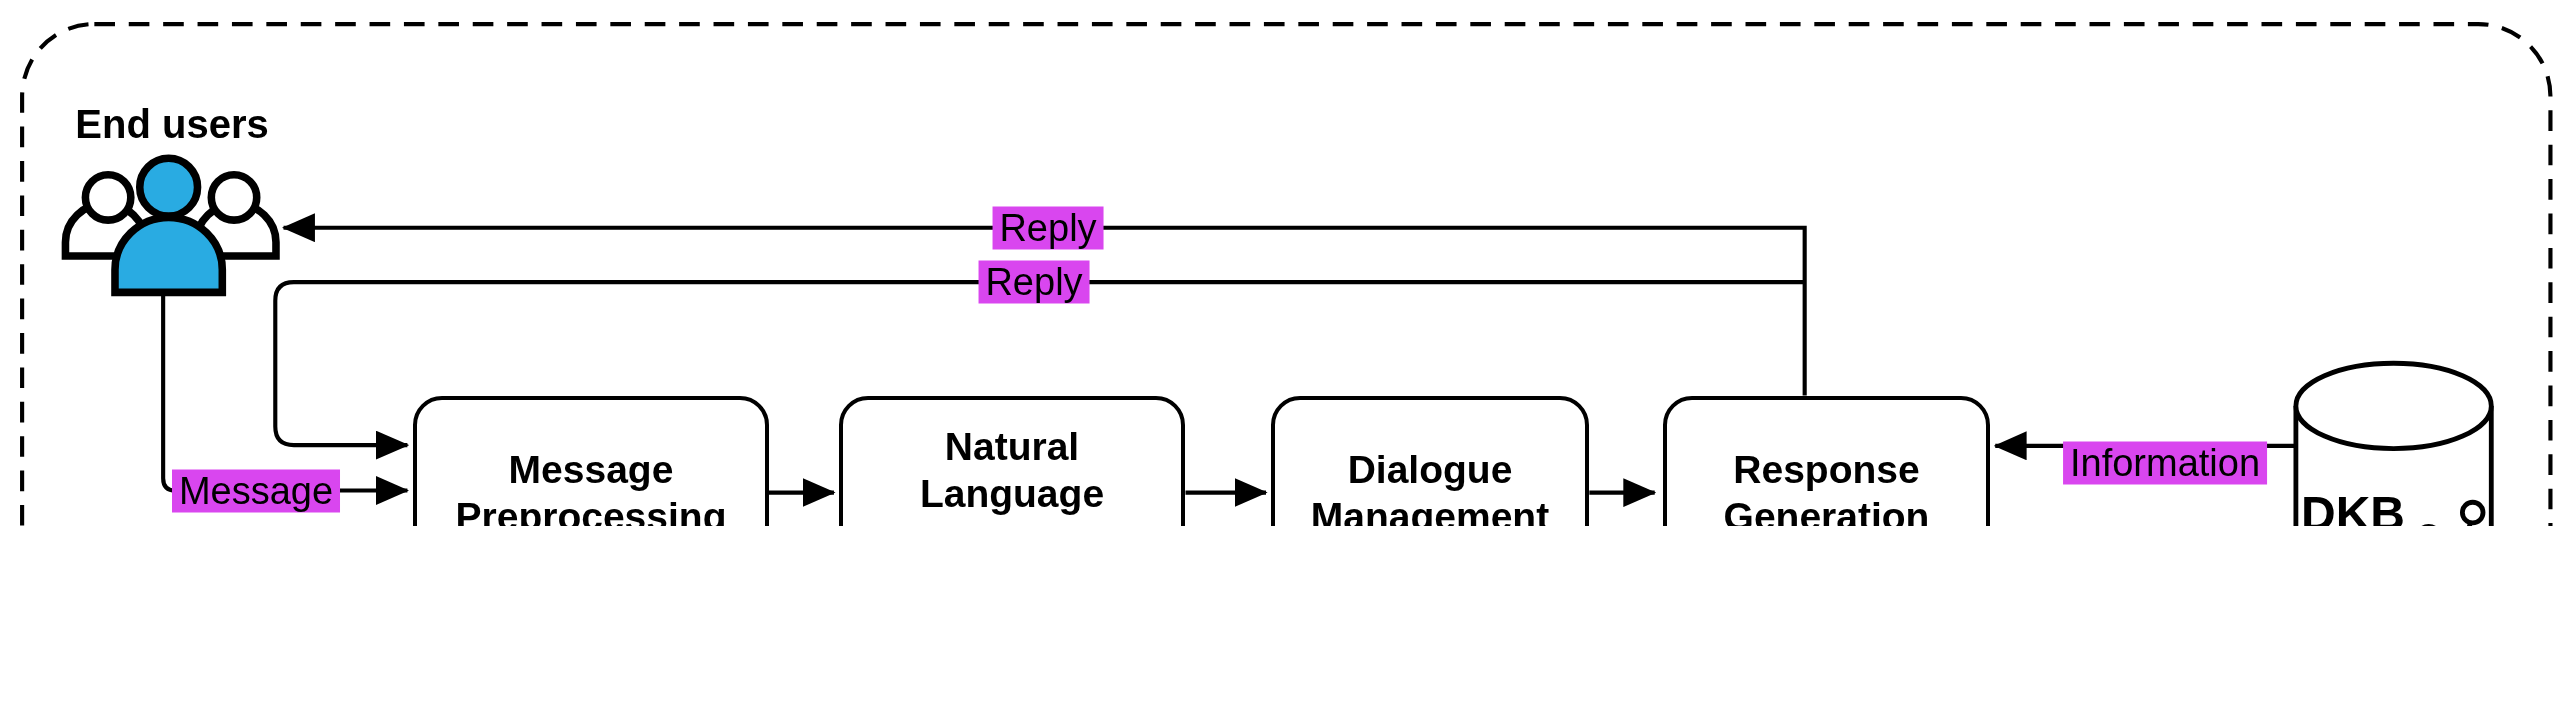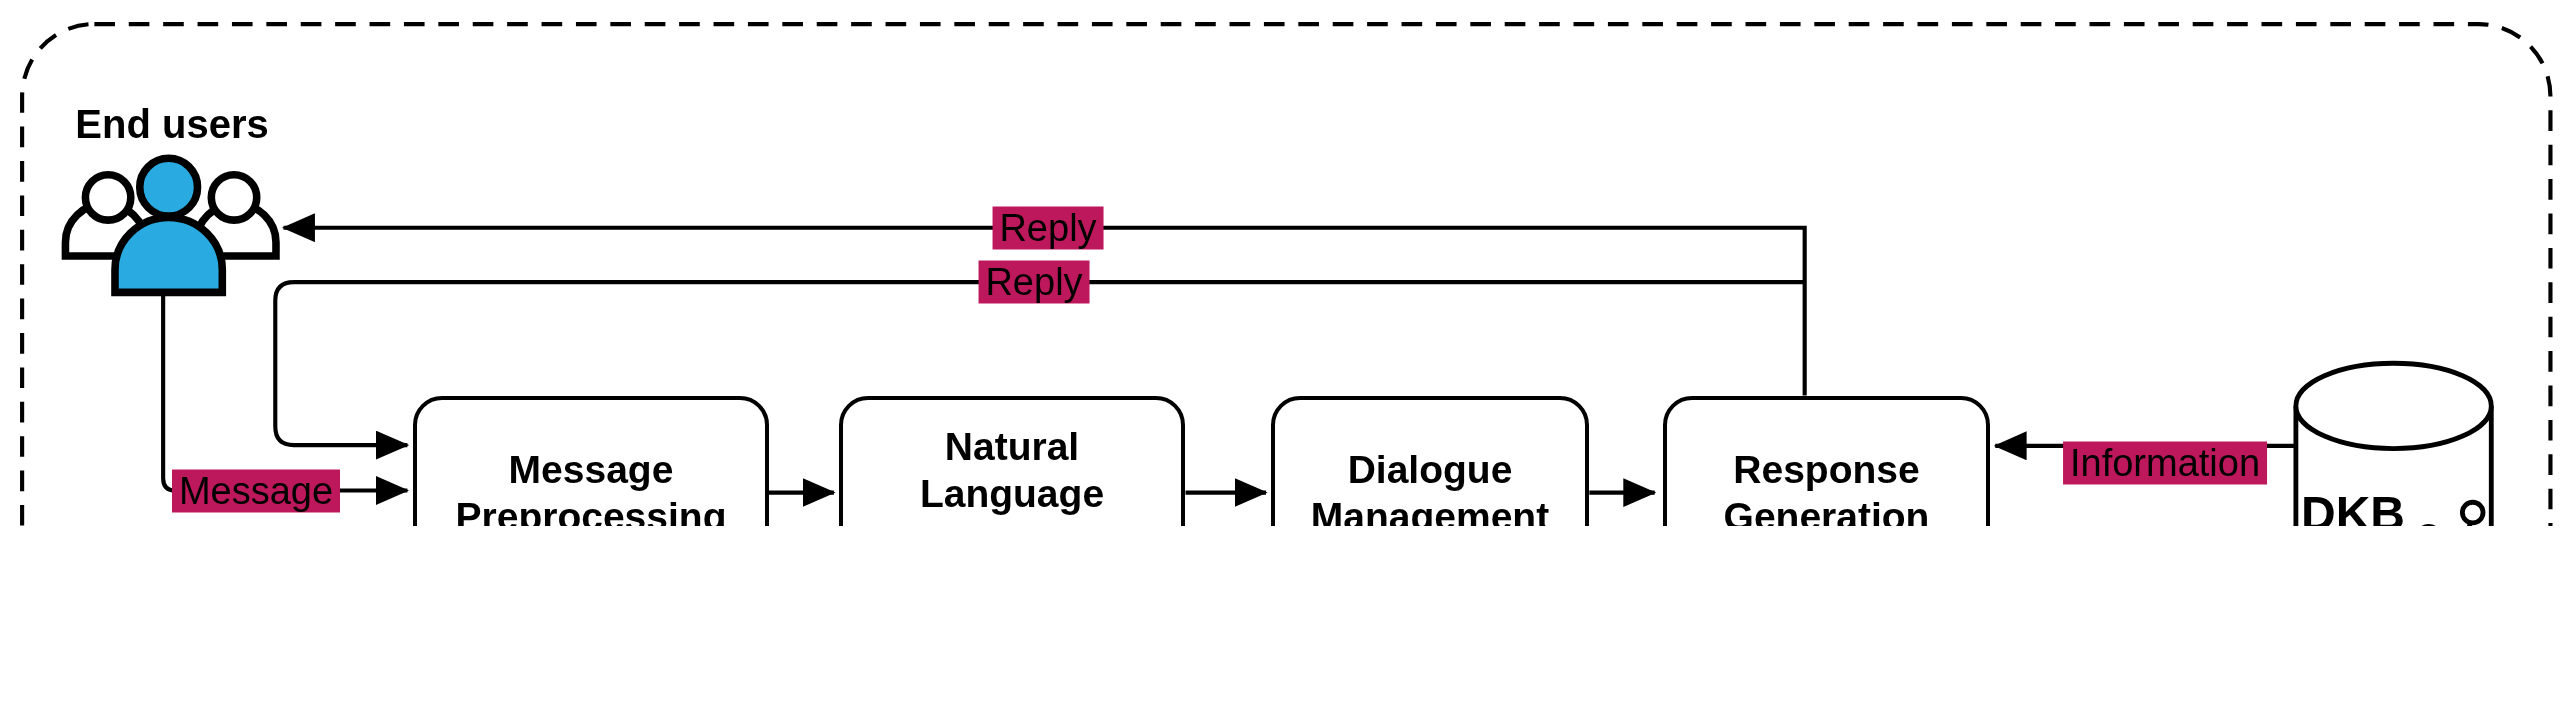--- a/index.html
+++ b/index.html
@@ -10,21 +10,21 @@
   .layer{position:absolute;left:0;top:0;width:2576px;height:710px;}
   .node-box{
     position:absolute;box-sizing:border-box;background:#ffffff;
     border:4.1px solid #000;border-radius:29px;
     display:flex;align-items:center;justify-content:center;
     font-weight:bold;font-size:39px;line-height:47px;text-align:center;
     white-space:pre-line;z-index:3;
   }
   .edge-label{
     position:absolute;transform:translate(-50%,-50%);
-    background:#be185d;padding:0 6.9px;font-size:38px;line-height:43px;
+    background:#d946ef;padding:0 6.9px;font-size:38px;line-height:43px;
     white-space:nowrap;z-index:4;
   }
   .node-caption{
     position:absolute;transform:translate(-50%,-50%);
     font-weight:bold;font-size:40px;white-space:nowrap;z-index:4;
   }
   .dkb-caption{
     position:absolute;transform:translate(-50%,-50%);
     font-weight:bold;font-size:48px;white-space:nowrap;z-index:4;
   }

